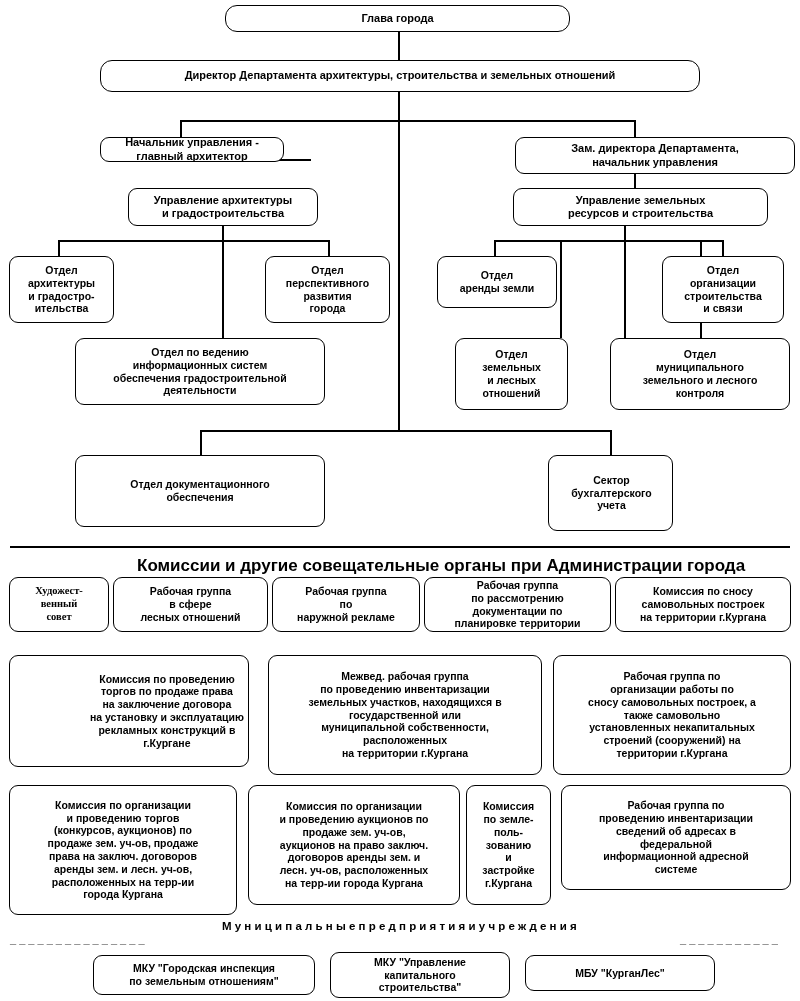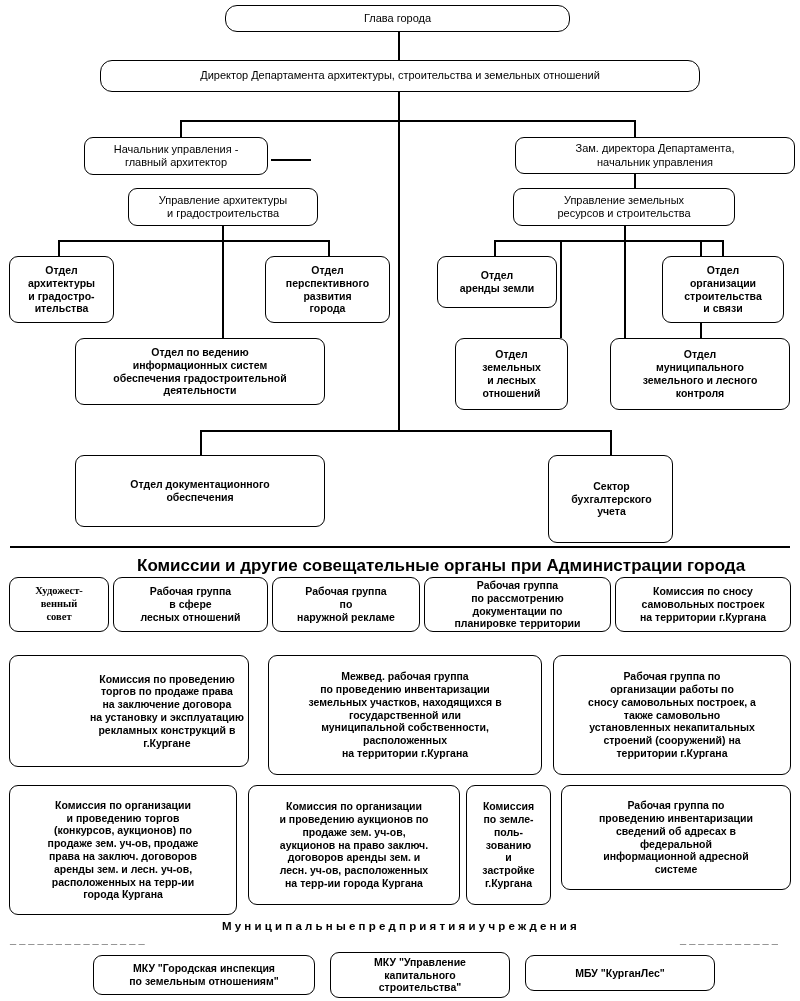--- a/index.html
+++ b/index.html
@@ -21,21 +21,21 @@
     display:flex;
     align-items:center;
     justify-content:center;
     text-align:center;
     line-height:1.22;
     padding:2px 4px;
     z-index:3;
   }
   .rounded{border-radius:12px;}
   .rounded-sm{border-radius:9px;}
-  .bold{font-weight:normal;}
+  .bold{font-weight:bold;}
   .line{
     position:absolute;
     background:#000;
     z-index:1;
   }
   .hl{height:1.5px;}
   .vl{width:1.5px;}
   .caption{
     position:absolute;
     font-weight:bold;
@@ -107,36 +107,36 @@
   <div class="line vl" style="left:610px;top:430px;height:25px;"></div>
 
   <div class="node rounded bold" style="left:225px;top:5px;width:345px;height:27px;">
     <span>Глава города</span>
   </div>
 
   <div class="node rounded bold" style="left:100px;top:60px;width:600px;height:32px;">
     <span>Директор Департамента архитектуры, строительства и земельных отношений</span>
   </div>
 
-  <div class="node rounded-sm bold" style="left:84px;top:137px;width:184px;height:38px;white-space:pre-line;">
+  <div class="node rounded-sm bold" style="left:100px;top:137px;width:184px;height:25px;white-space:pre-line;">
     <span>Начальник управления -
 главный архитектор</span>
   </div>
 
   <div class="node rounded-sm bold" style="left:515px;top:137px;width:280px;height:37px;white-space:pre-line;">
     <span>Зам.  директора  Департамента,
 начальник управления</span>
   </div>
 
   <div class="node rounded-sm bold" style="left:128px;top:188px;width:190px;height:38px;white-space:pre-line;">
     <span>Управление  архитектуры
 и градостроительства</span>
   </div>
 
-  <div class="node rounded-sm bold" style="left:513px;top:188px;width:222px;height:38px;white-space:pre-line;">
+  <div class="node rounded-sm bold" style="left:513px;top:188px;width:255px;height:38px;white-space:pre-line;">
     <span>Управление  земельных
 ресурсов и строительства</span>
   </div>
 
   <div class="node rounded-sm cell" style="left:9px;top:256px;width:105px;height:67px;white-space:pre-line;">
     <span>Отдел
 архитектуры
 и градостро-
 ительства</span>
   </div>
@@ -179,21 +179,21 @@
 муниципального
 земельного и лесного
 контроля</span>
   </div>
 
   <div class="node rounded-sm cell" style="left:75px;top:455px;width:250px;height:72px;white-space:pre-line;">
     <span>Отдел  документационного
 обеспечения</span>
   </div>
 
-  <div class="node rounded-sm cell" style="left:548px;top:455px;width:125px;height:88px;white-space:pre-line;padding-left:6px;">
+  <div class="node rounded-sm cell" style="left:548px;top:455px;width:125px;height:76px;white-space:pre-line;padding-left:6px;">
     <span>Сектор
 бухгалтерского
 учета</span>
   </div>
 
   <div class="divider" style="left:10px;top:546px;width:780px;"></div>
 
   <div class="caption" style="left:137px;top:556px;">Комиссии и другие совещательные органы при Администрации города</div>
 
   <div class="node rounded-sm cell" style="left:9px;top:577px;width:100px;height:55px;white-space:pre-line;font-family:Liberation Serif, serif;">

